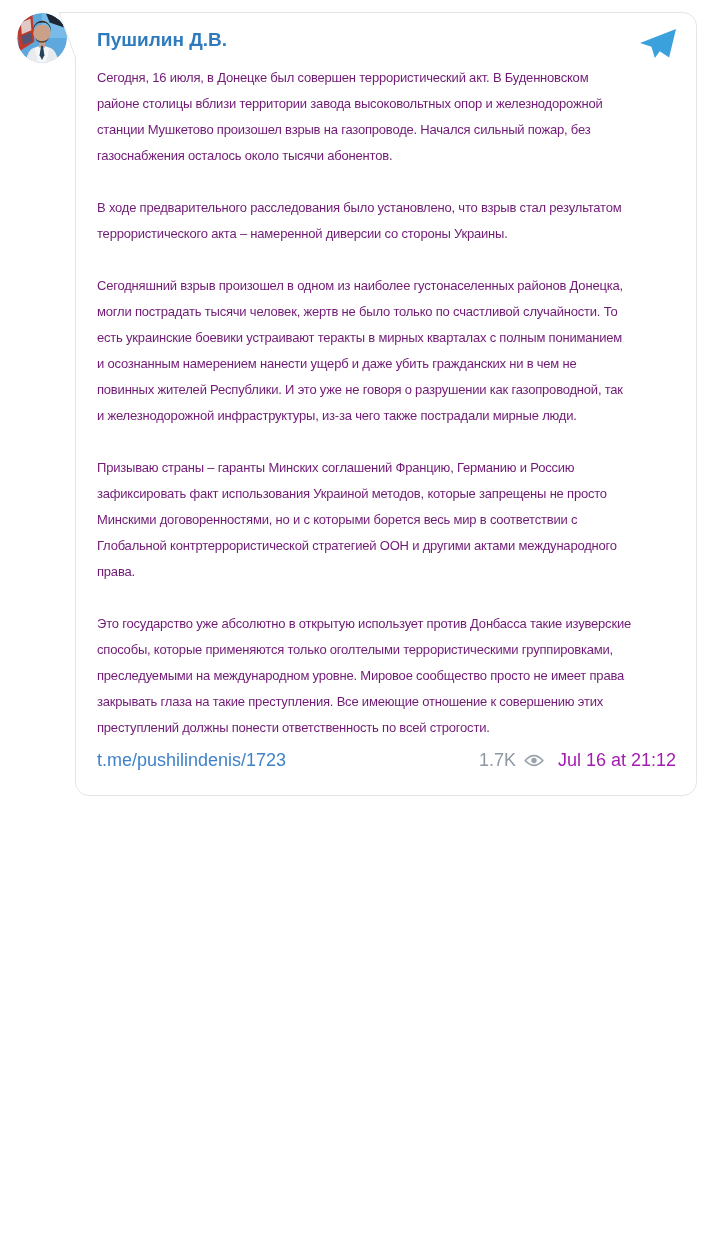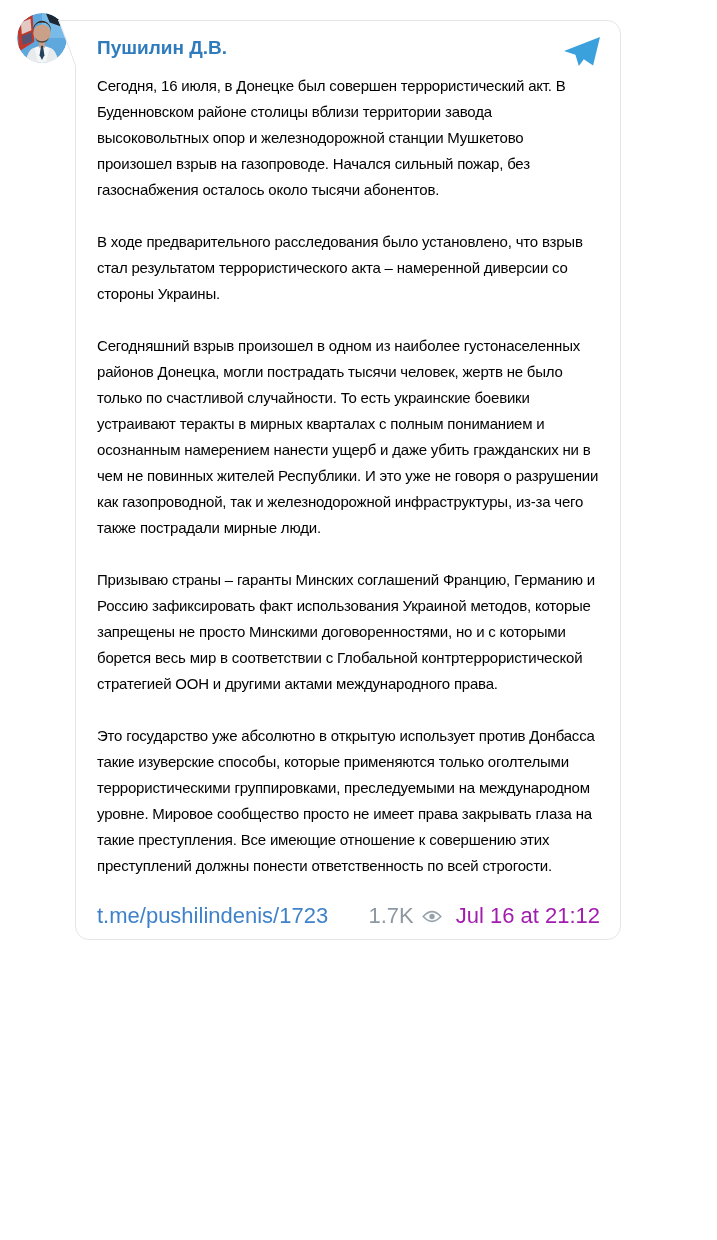--- a/index.html
+++ b/index.html
@@ -10,59 +10,59 @@
     overflow:hidden;
     font-family:"Liberation Sans", sans-serif;
   }
   .avatar{
     position:absolute;left:17px;top:13px;
     width:50px;height:50px;border-radius:50%;
     overflow:hidden;
     cursor:pointer;
   }
   .bubble{
-    position:absolute;left:75px;top:20px;
-    width:546px;
+    position:absolute;left:75px;top:12px;
+    width:622px;
     box-sizing:border-box;
     background:#ffffff;
     border:1px solid #e3e6e9;
     border-radius:14px;
     border-top-left-radius:0;
-    padding:15px 20px 10px 21px;
+    padding:15px 20px 24px 21px;
   }
   .bubble-tail{
     position:absolute;left:-18px;top:-1px;
     width:22px;height:46px;
     pointer-events:none;
   }
   .header{
     display:flex;justify-content:space-between;align-items:flex-start;
     margin-bottom:6px;
   }
   .author-name{
     color:#2e7bbd;
     font-size:19px;font-weight:bold;
     line-height:24px;
     text-decoration:none;
     cursor:pointer;
   }
   .plane-icon{width:36px;height:30px;display:block;margin-top:1px;cursor:pointer;}
   .message-text{
-    color:#000000;
-    font-size:15px;
+    color:#701a75;
+    font-size:13px;
     line-height:26px;
     letter-spacing:-0.2px;
     white-space:pre-wrap;
     max-width:535px;
     word-wrap:break-word;
   }
   .footer{
     display:flex;justify-content:space-between;align-items:center;
-    margin-top:24px;
-    font-size:22px;
+    margin-top:9px;
+    font-size:18px;
   }
   .msg-link{
     color:#3f82c9;text-decoration:none;cursor:pointer;
   }
   .meta{display:flex;align-items:center;gap:8px;}
   .views{color:#8d98a2;}
   .eye-icon{display:block;width:20px;height:13px;margin-right:6px;}
   .msg-date{color:#a21caf;text-decoration:none;cursor:pointer;}
 </style>
 </head>

